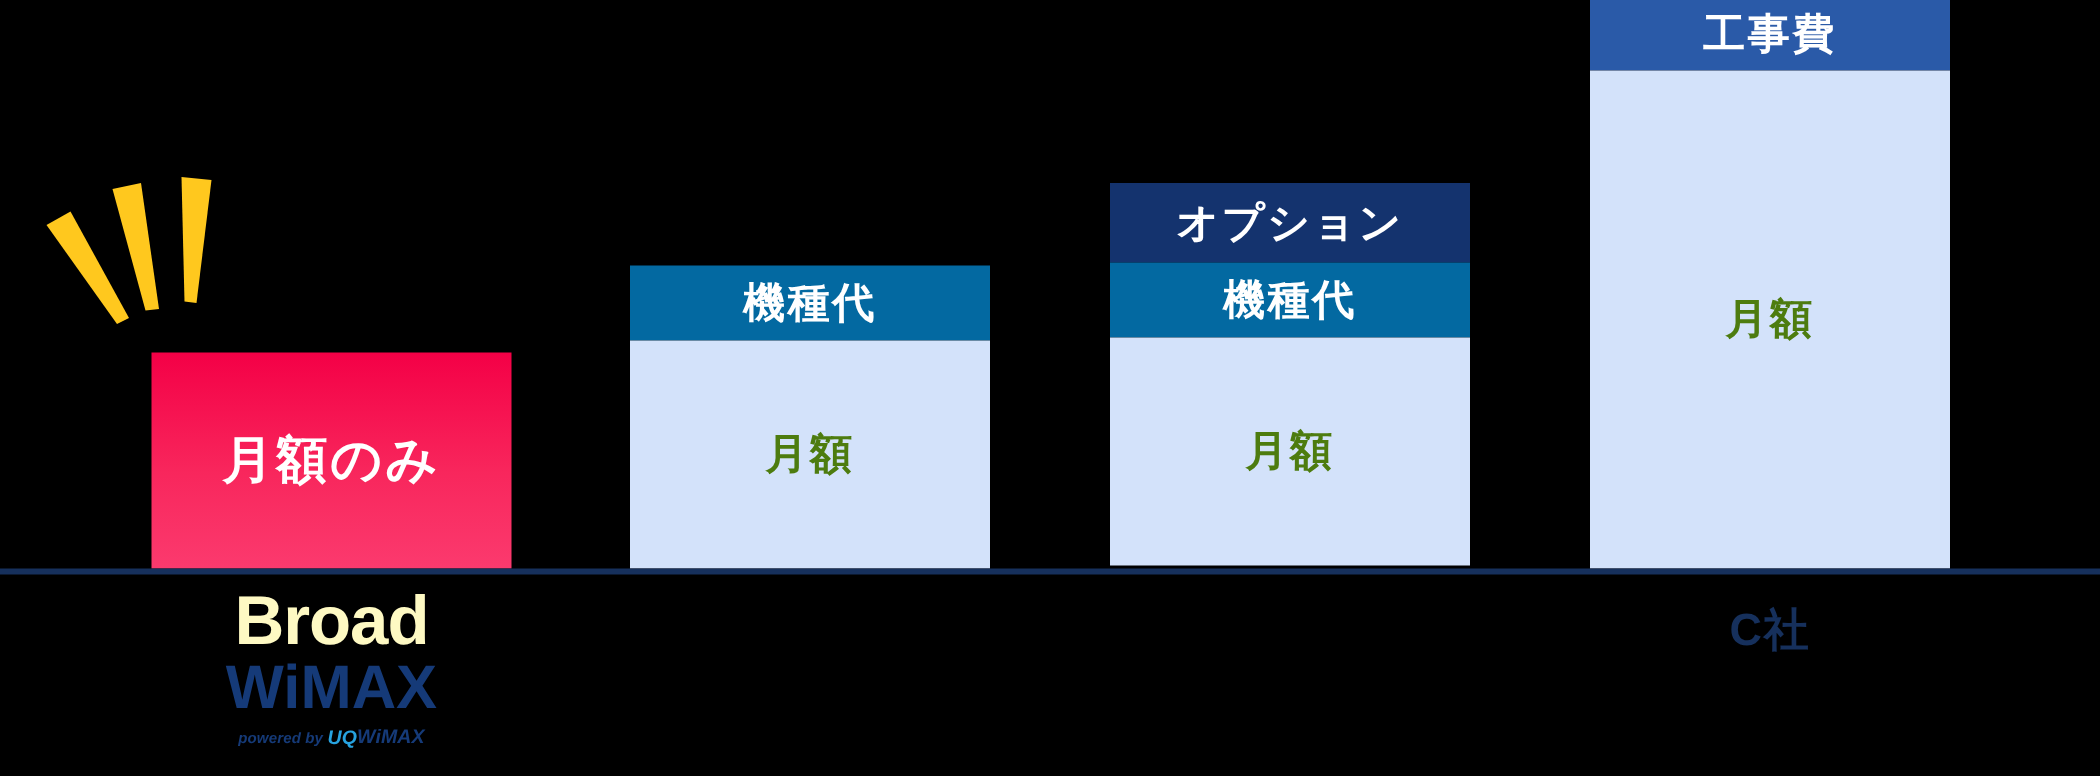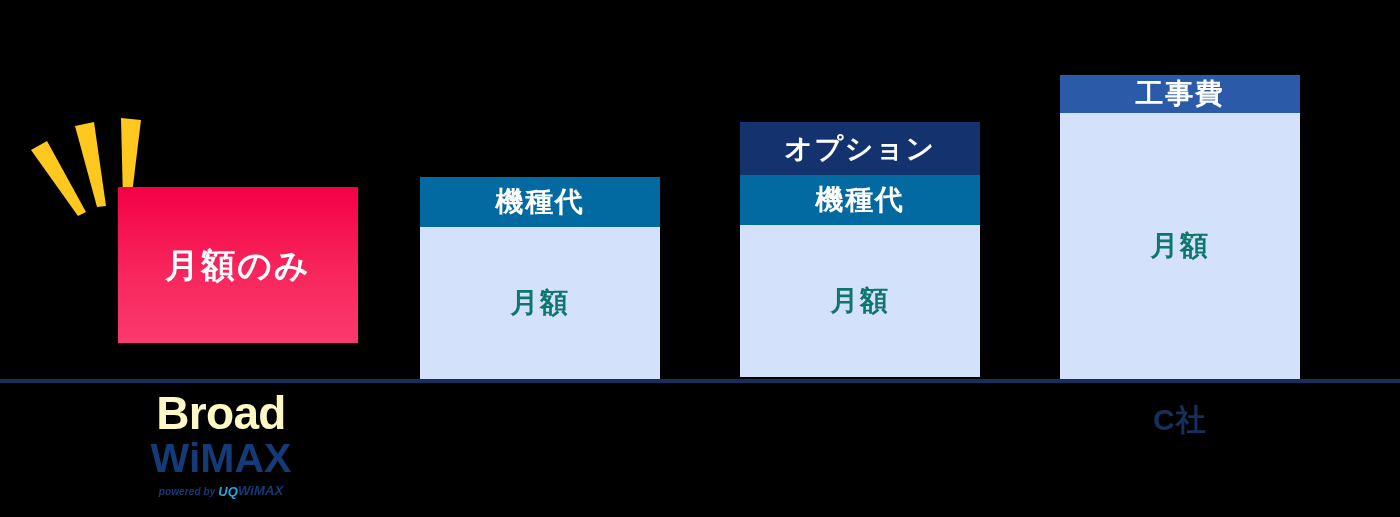--- a/index.html
+++ b/index.html
@@ -50,21 +50,21 @@
   
   .seg-option   { background: #14336e; }
   .seg-device   { background: #0369a1; }
   .seg-constr   { background: #2a5aa8; }
   .seg-monthly  { background: #d3e2fa; }
   .seg-broad    {
     background: linear-gradient(180deg, #f40046 0%, #f8265c 55%, #fb3a6e 100%);
   }
 
   .label-white  { color: #ffffff; }
-  .label-blue   { color: #0f766e; }
+  .label-blue   { color: #4d7c0f; }
 
   
   .cat-label {
     position: absolute;
     top: 400px;
     text-align: center;
     color: #16305c;
     font-size: 30px;
     font-weight: 700;
     letter-spacing: 0.04em;
@@ -120,21 +120,21 @@
 <div id="stage">
 
   <div class="rays">
     <svg width="160" height="115" viewBox="0 0 160 115" xmlns="http://www.w3.org/2000/svg">
       <polygon points="17,42 33,33 72,104 64,108" fill="#ffc81e"></polygon>
       <polygon points="61,18 80,14 92,98 83,99" fill="#ffc81e"></polygon>
       <polygon points="107,10 127,12 117,94 109,93" fill="#ffc81e"></polygon>
     </svg>
   </div>
 
-  <div class="bar" style="left:118px; width:240px; height:192px;">
+  <div class="bar" style="left:101px; width:240px; height:144px;">
     <div class="seg seg-broad" style="height:156px;">
       <span class="seg-label label-white" style="font-size:34px;">月額のみ</span>
     </div>
   </div>
 
   <div class="bar" style="left:420px; width:240px; height:202px;">
     <div class="seg seg-device" style="height:50px;">
       <span class="seg-label label-white" style="font-size:28px;">機種代</span>
     </div>
     <div class="seg seg-monthly" style="height:152px;">
@@ -147,21 +147,21 @@
       <span class="seg-label label-white" style="font-size:28px;">オプション</span>
     </div>
     <div class="seg seg-device" style="height:50px;">
       <span class="seg-label label-white" style="font-size:28px;">機種代</span>
     </div>
     <div class="seg seg-monthly" style="height:152px;">
       <span class="seg-label label-blue" style="font-size:28px;">月額</span>
     </div>
   </div>
 
-  <div class="bar" style="left:1060px; width:240px; height:304px;">
+  <div class="bar" style="left:1060px; width:240px; height:380px;">
     <div class="seg seg-constr" style="height:48px;">
       <span class="seg-label label-white" style="font-size:28px;">工事費</span>
     </div>
     <div class="seg seg-monthly" style="height:332px;">
       <span class="seg-label label-blue" style="font-size:28px;">月額</span>
     </div>
   </div>
 
   <div class="baseline"></div>
 

